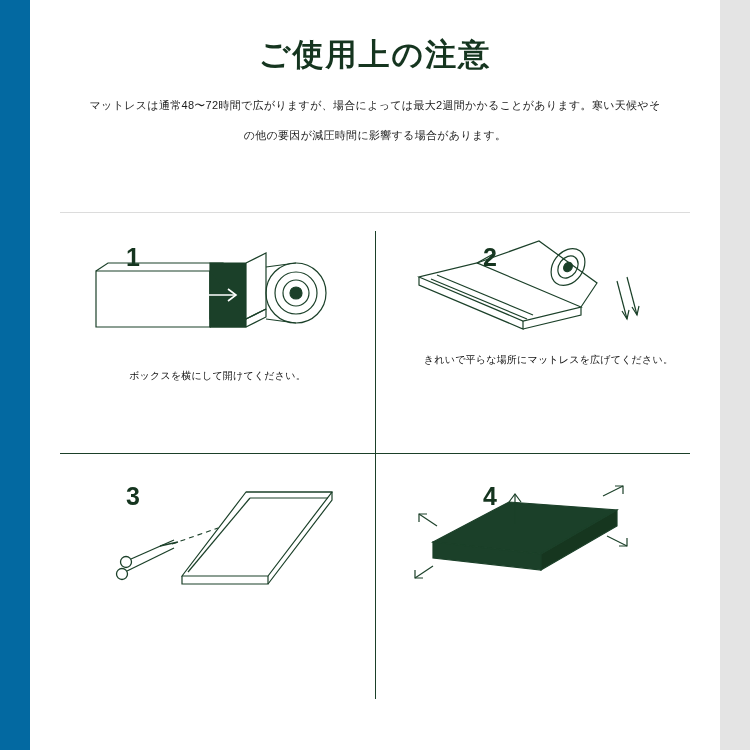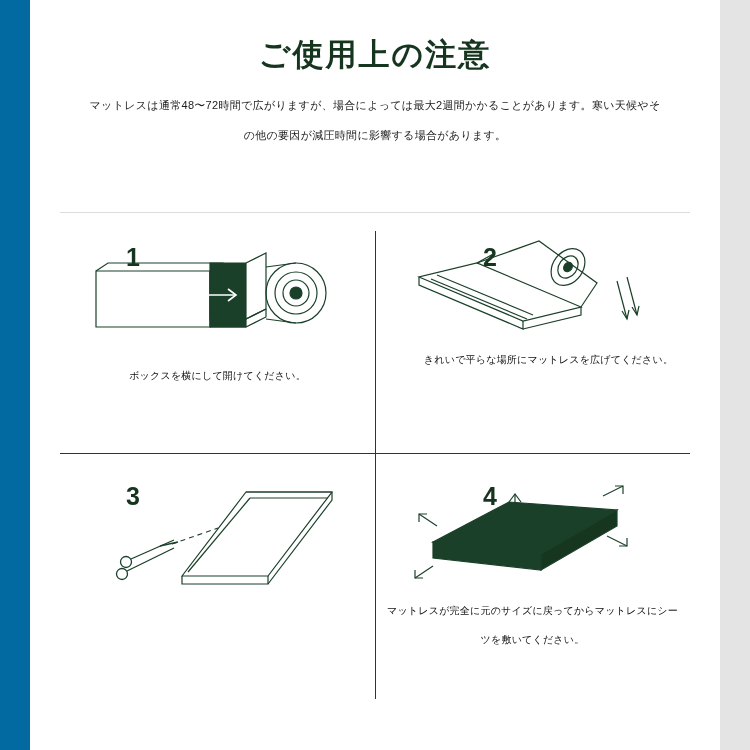--- a/index.html
+++ b/index.html
@@ -248,18 +248,17 @@
               <path d="M44 42 L44 34 L52 34"></path>
               <path d="M228 16 L248 6"></path>
               <path d="M240 6 L248 6 L248 14"></path>
               <path d="M58 86 L40 98"></path>
               <path d="M40 90 L40 98 L48 98"></path>
               <path d="M232 56 L252 66"></path>
               <path d="M252 58 L252 66 L244 66"></path>
             </g>
           </svg>
         </div>
-        <div class="caption">マットレスが完全に元のサイズに戻ってからマットレスにシーツを敷いてください。</div>
       </div>
 
     </div>
   </div>
 </div>
 
 </body></html>

